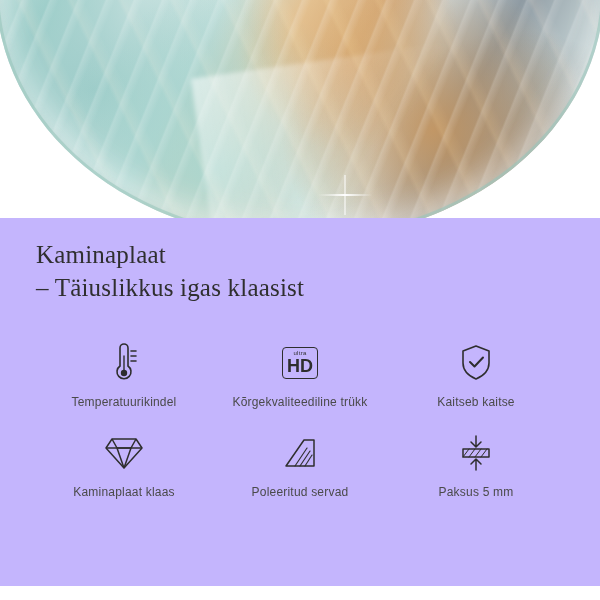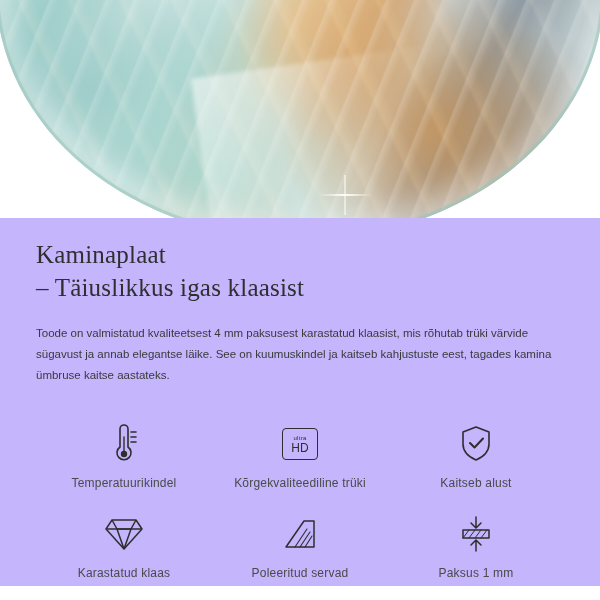--- a/index.html
+++ b/index.html
@@ -182,21 +182,21 @@
     height: 30px;
     border: 1.6px solid #2e2e2e;
     border-radius: 4px;
     display: flex;
     flex-direction: column;
     align-items: center;
     justify-content: center;
     line-height: 1;
   }
   .ultrahd .u1 { font-size: 6px; letter-spacing: .3px; }
-  .ultrahd .u2 { font-size: 12px; font-weight: normal; margin-top: 1px; }
+  .ultrahd .u2 { font-size: 18px; font-weight: bold; margin-top: 1px; }
   .footer-strip {
     position: absolute;
     left: 0;
     bottom: 0;
     width: 600px;
     height: 14px;
     background: #ffffff;
   }
 </style>
 </head>
@@ -211,21 +211,20 @@
     <div class="hero-glint"></div>
   </div>
 
   <div class="content">
 
     <h1 class="headline">
       <span>Kaminaplaat</span>
       <span class="line2">– Täiuslikkus igas klaasist</span>
     </h1>
 
-    <p class="body-copy">Toode on valmistatud kvaliteetsest 4 mm paksusest karastatud klaasist, mis rõhutab trüki värvide sügavust ja annab elegantse läike. See on kuumuskindel ja kaitseb kahjustuste eest, tagades kamina ümbruse kaitse aastateks.</p>
 
     <div class="features">
 
       <div class="feature">
         <div class="feature-icon">
           <svg width="34" height="42" viewBox="0 0 34 42" fill="none" stroke="#2e2e2e" stroke-width="1.6" stroke-linecap="round">
             <path d="M13 6 a4 4 0 0 1 8 0 v18 a7 7 0 1 1 -8 0 z"></path>
             <circle cx="17" cy="31" r="3.2" fill="#2e2e2e" stroke="none"></circle>
             <path d="M17 14 v14" stroke-width="1.4"></path>
             <path d="M24 9 h5 M24 14 h5 M24 19 h5"></path>
@@ -234,44 +233,44 @@
         <div class="feature-label">Temperatuurikindel</div>
       </div>
 
       <div class="feature">
         <div class="feature-icon">
           <div class="ultrahd">
             <span class="u1">ultra</span>
             <span class="u2">HD</span>
           </div>
         </div>
-        <div class="feature-label">Kõrgekvaliteediline trüki</div>
+        <div class="feature-label">Kõrgekvaliteediline trükk</div>
       </div>
 
       <div class="feature">
         <div class="feature-icon">
           <svg width="36" height="42" viewBox="0 0 36 42" fill="none" stroke="#2e2e2e" stroke-width="1.6" stroke-linejoin="round" stroke-linecap="round">
             <path d="M18 4 L31 9 v12 c0 8 -6 13 -13 16 c-7 -3 -13 -8 -13 -16 V9 z"></path>
             <path d="M12 20 l4.5 4.5 L25 15.5" stroke-width="2"></path>
           </svg>
         </div>
-        <div class="feature-label">Kaitseb alust</div>
+        <div class="feature-label">Kaitseb kaitse</div>
       </div>
 
       <div class="feature">
         <div class="feature-icon">
           <svg width="40" height="36" viewBox="0 0 40 36" fill="none" stroke="#2e2e2e" stroke-width="1.5" stroke-linejoin="round">
             <path d="M8 4 H32 L38 13 L20 33 L2 13 z"></path>
             <path d="M2 13 H38"></path>
             <path d="M8 4 L13 13 L20 33"></path>
             <path d="M32 4 L27 13 L20 33"></path>
             <path d="M13 13 H27"></path>
           </svg>
         </div>
-        <div class="feature-label">Karastatud klaas</div>
+        <div class="feature-label">Kaminaplaat klaas</div>
       </div>
 
       <div class="feature">
         <div class="feature-icon">
           <svg width="36" height="34" viewBox="0 0 36 34" fill="none" stroke="#2e2e2e" stroke-width="1.5" stroke-linecap="round" stroke-linejoin="round">
             <path d="M4 30 L22 4 H32 V30 z"></path>
             <path d="M13 30 L25 12" stroke-width="1.1"></path>
             <path d="M18 30 L28 15" stroke-width="1.1"></path>
             <path d="M23 30 L30 19" stroke-width="1.1"></path>
           </svg>
@@ -281,20 +280,20 @@
 
       <div class="feature">
         <div class="feature-icon">
           <svg width="36" height="40" viewBox="0 0 36 40" fill="none" stroke="#2e2e2e" stroke-width="1.5" stroke-linecap="round" stroke-linejoin="round">
             <path d="M18 3 V13 M13 9 L18 14 L23 9"></path>
             <rect x="5" y="16" width="26" height="8"></rect>
             <path d="M5 24 L11 16 M11 24 L17 16 M17 24 L23 16 M23 24 L29 16" stroke-width="1"></path>
             <path d="M18 37 V27 M13 31 L18 26 L23 31"></path>
           </svg>
         </div>
-        <div class="feature-label">Paksus 1 mm</div>
+        <div class="feature-label">Paksus 5 mm</div>
       </div>
 
     </div>
   </div>
 
   <div class="footer-strip"></div>
 </div>
 
 </body></html>

